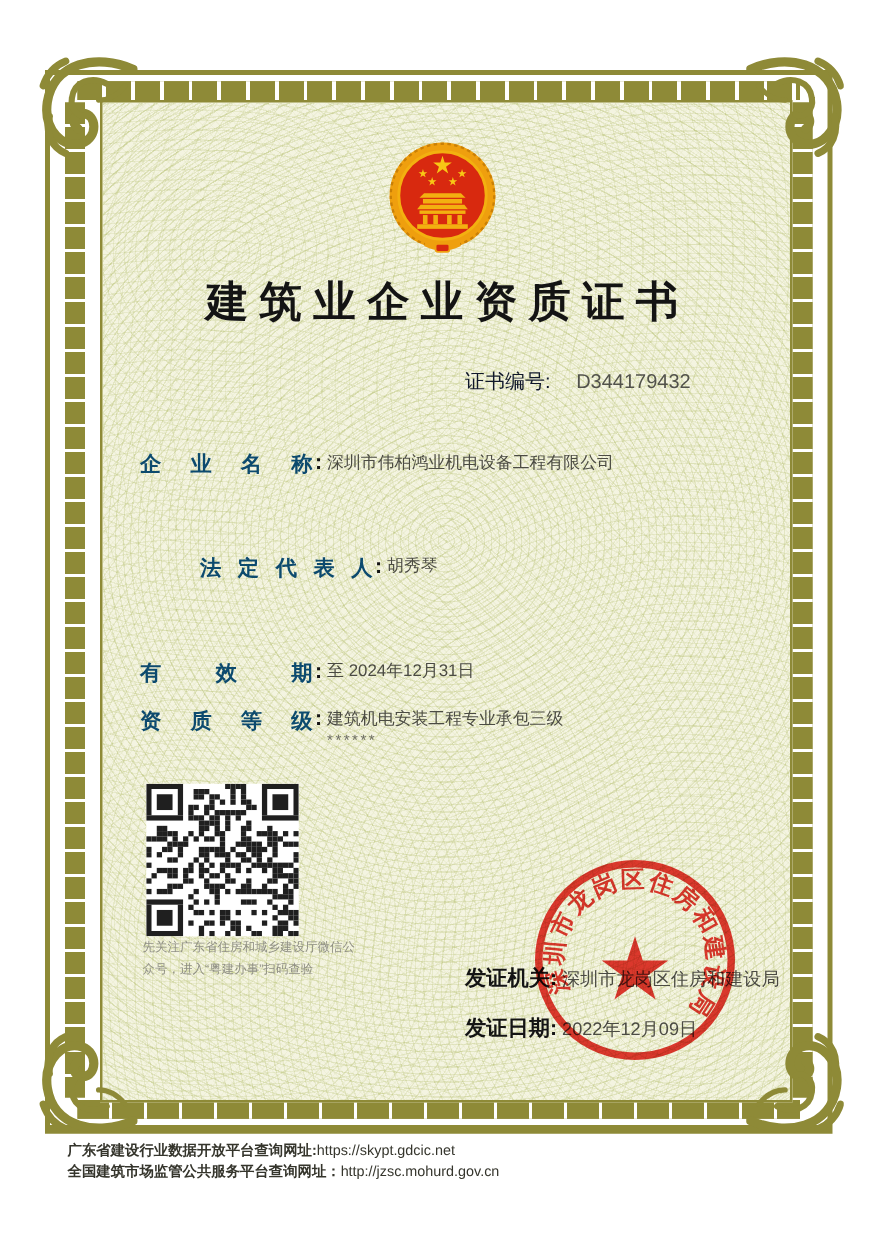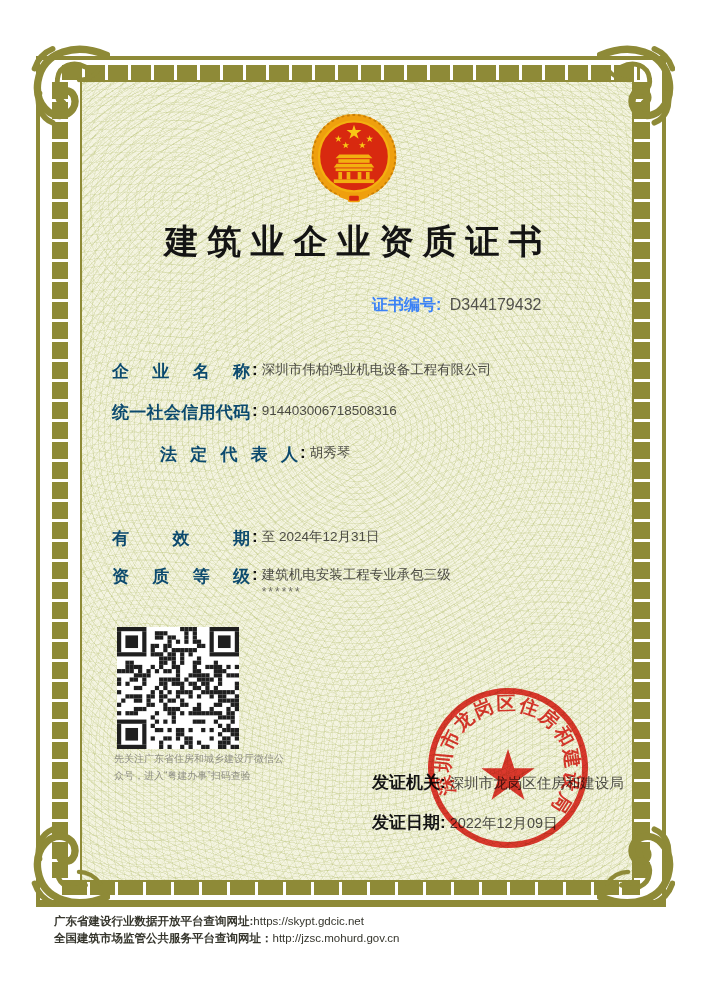--- a/index.html
+++ b/index.html
@@ -39,22 +39,22 @@
   .corner.bl { left:28px;  top:826px; transform:scaleY(-1); }
   .corner.br { left:597px; top:826px; transform:scale(-1,-1); }
 
   
   .emblem { position:absolute; left:308px; top:112px; width:92px; height:98px; }
 
   .title { position:absolute; left:0; top:219px; width:707px; text-align:center;
            font-size:34px; font-weight:700; color:#141414; letter-spacing:9px; text-indent:9px; }
 
   .certno { position:absolute; left:372px; top:295px; font-size:16px; white-space:nowrap; }
-  .certno .lbl { font-weight:700; color:#3b82f6; }
-  .certno .val { color:#52524b; margin-left:4px; }
+  .certno .lbl { font-weight:400; color:#0f172a; }
+  .certno .val { color:#52524b; margin-left:16px; }
 
   .row { position:absolute; left:112px; width:520px; white-space:nowrap; }
   .row .lbl { display:inline-block; width:138px; font-size:17px; font-weight:700; color:#0c4a6e;
               text-align:justify; text-align-last:justify; vertical-align:top; }
   .row .colon { font-size:17px; font-weight:700; color:#141414; vertical-align:top; margin:0 4px 0 2px; }
   .row .val { display:inline-block; width:362px; font-size:13.5px; color:#4b4b43;
               line-height:16px; white-space:normal; vertical-align:top; padding-top:2px; }
   .row .note { display:block; font-size:12px; color:#6d6d63; letter-spacing:2px; padding-top:1px; }
   .r0 { top:360px; } .r1 { top:401px; } .r2 { top:443px;margin-left:48px; } .r3 { top:484px; }
   .r4 { top:527px; } .r5 { top:565px; }
@@ -159,23 +159,20 @@
 
   <div class="title">建筑业企业资质证书</div>
 
   <div class="certno">
     <span class="lbl">证书编号:</span>
     <span class="val">D344179432</span>
   </div>
 
   <div class="row r0">
     <span class="lbl">企业名称</span><span class="colon">:</span><span class="val">深圳市伟柏鸿业机电设备工程有限公司</span>
-  </div>
-  <div class="row r1">
-    <span class="lbl">统一社会信用代码</span><span class="colon">:</span><span class="val">914403006718508316</span>
   </div>
   <div class="row r2">
     <span class="lbl">法定代表人</span><span class="colon">:</span><span class="val">胡秀琴</span>
   </div>
   <div class="row r4">
     <span class="lbl">有效期</span><span class="colon">:</span><span class="val">至 2024年12月31日</span>
   </div>
   <div class="row r5">
     <span class="lbl">资质等级</span><span class="colon">:</span><span class="val"><span>建筑机电安装工程专业承包三级</span><span class="note">******</span></span>
   </div>

